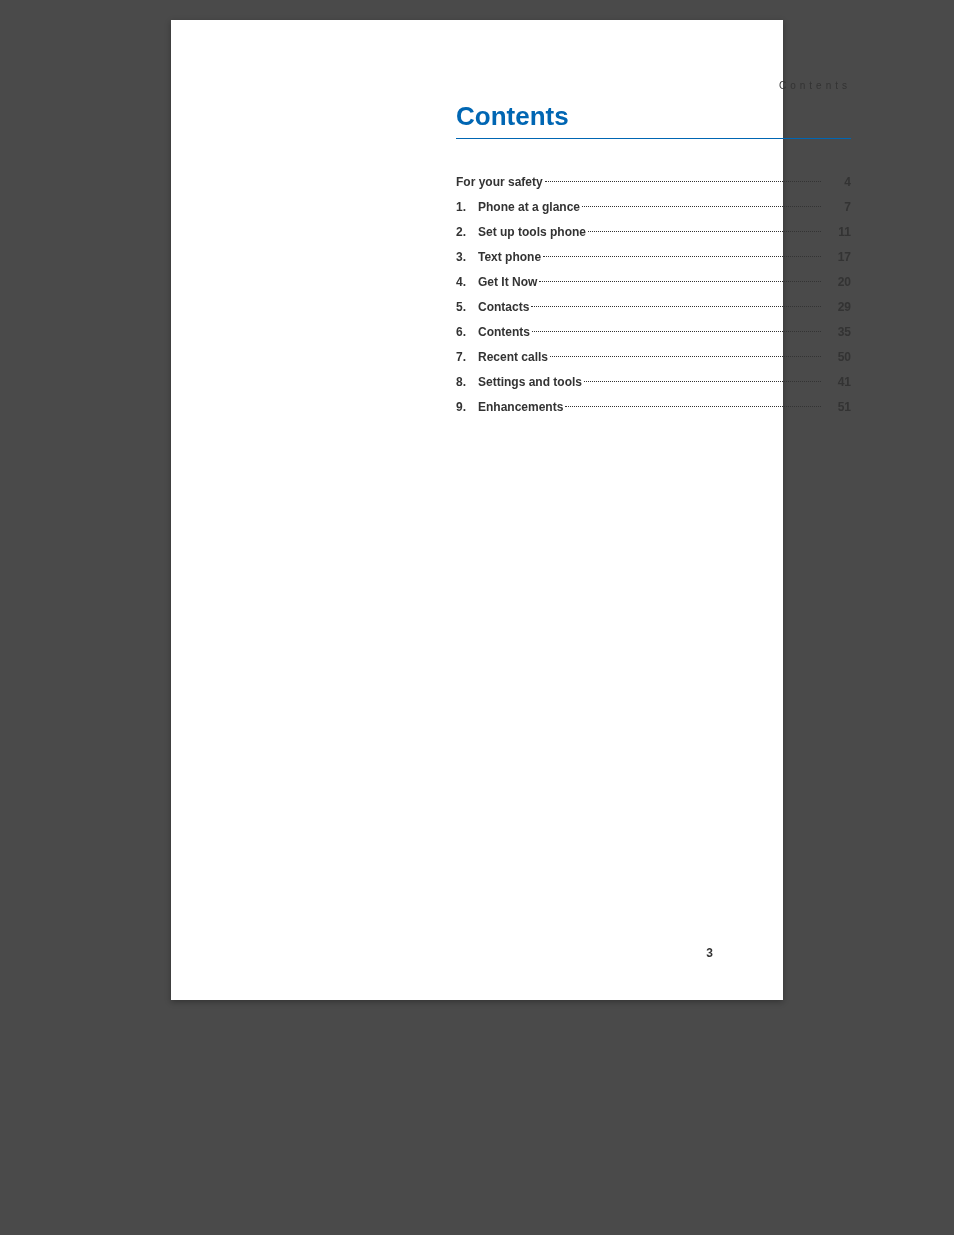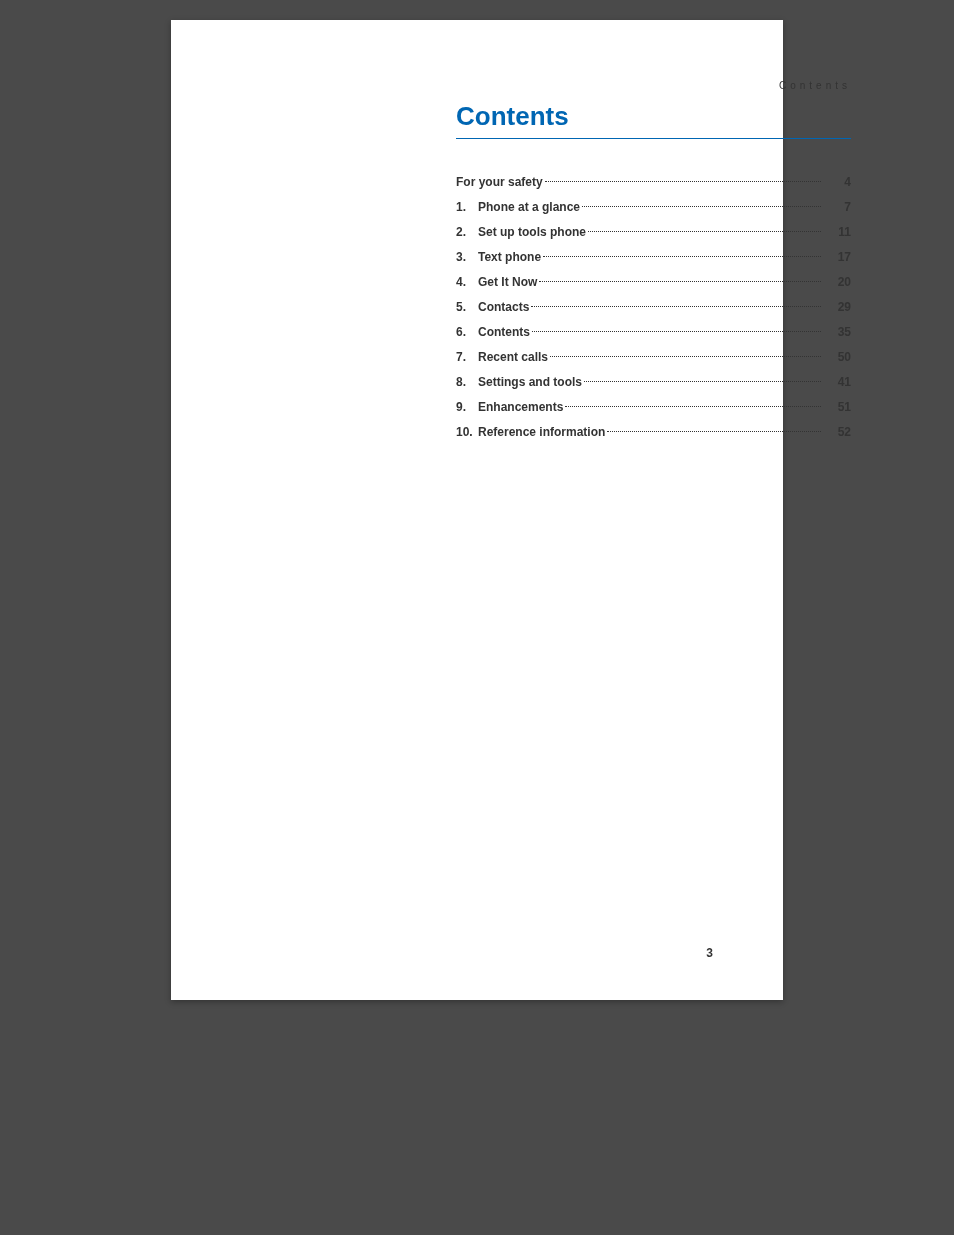--- a/index.html
+++ b/index.html
@@ -141,22 +141,16 @@
           <span class="toc-title">Settings and tools</span>
           <span class="toc-dots"></span>
           <span class="toc-page">41</span>
         </div>
         <div class="toc-entry">
           <span class="toc-num">9.</span>
           <span class="toc-title">Enhancements</span>
           <span class="toc-dots"></span>
           <span class="toc-page">51</span>
         </div>
-        <div class="toc-entry">
-          <span class="toc-num">10.</span>
-          <span class="toc-title">Reference information</span>
-          <span class="toc-dots"></span>
-          <span class="toc-page">52</span>
-        </div>
       </div>
   </div>
   <div class="page-number">3</div>
 </div>
 
 </body></html>

